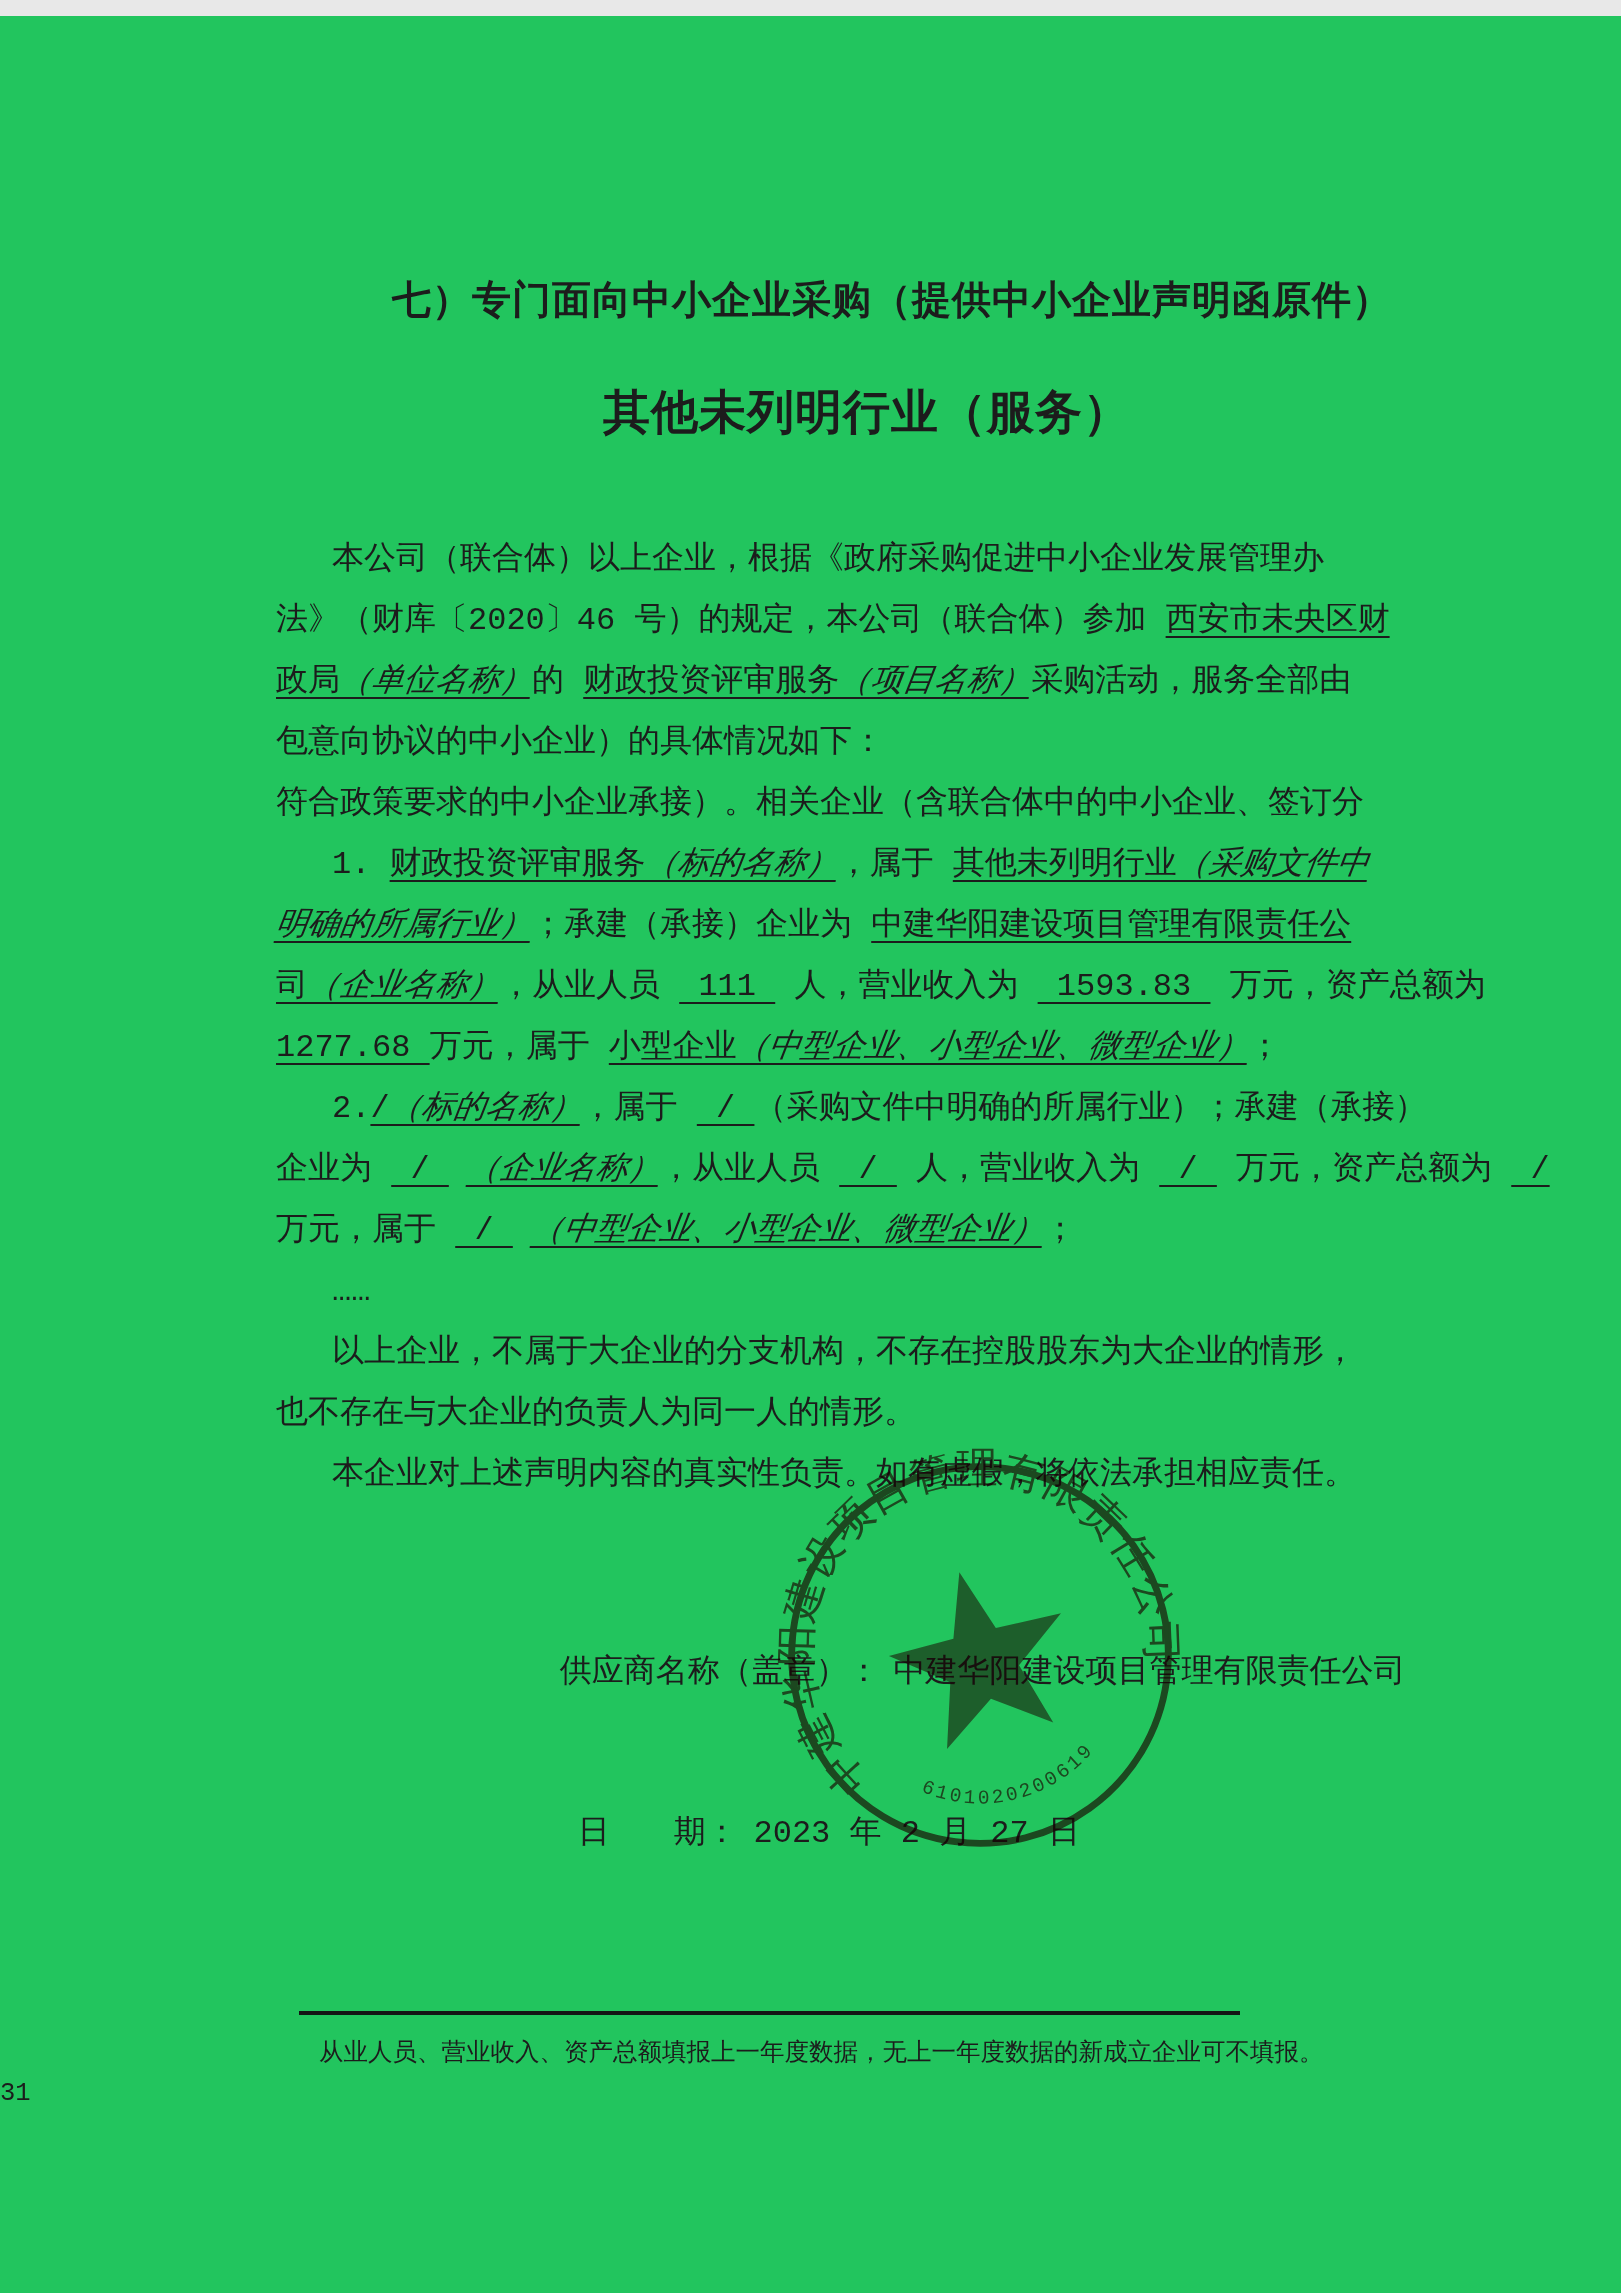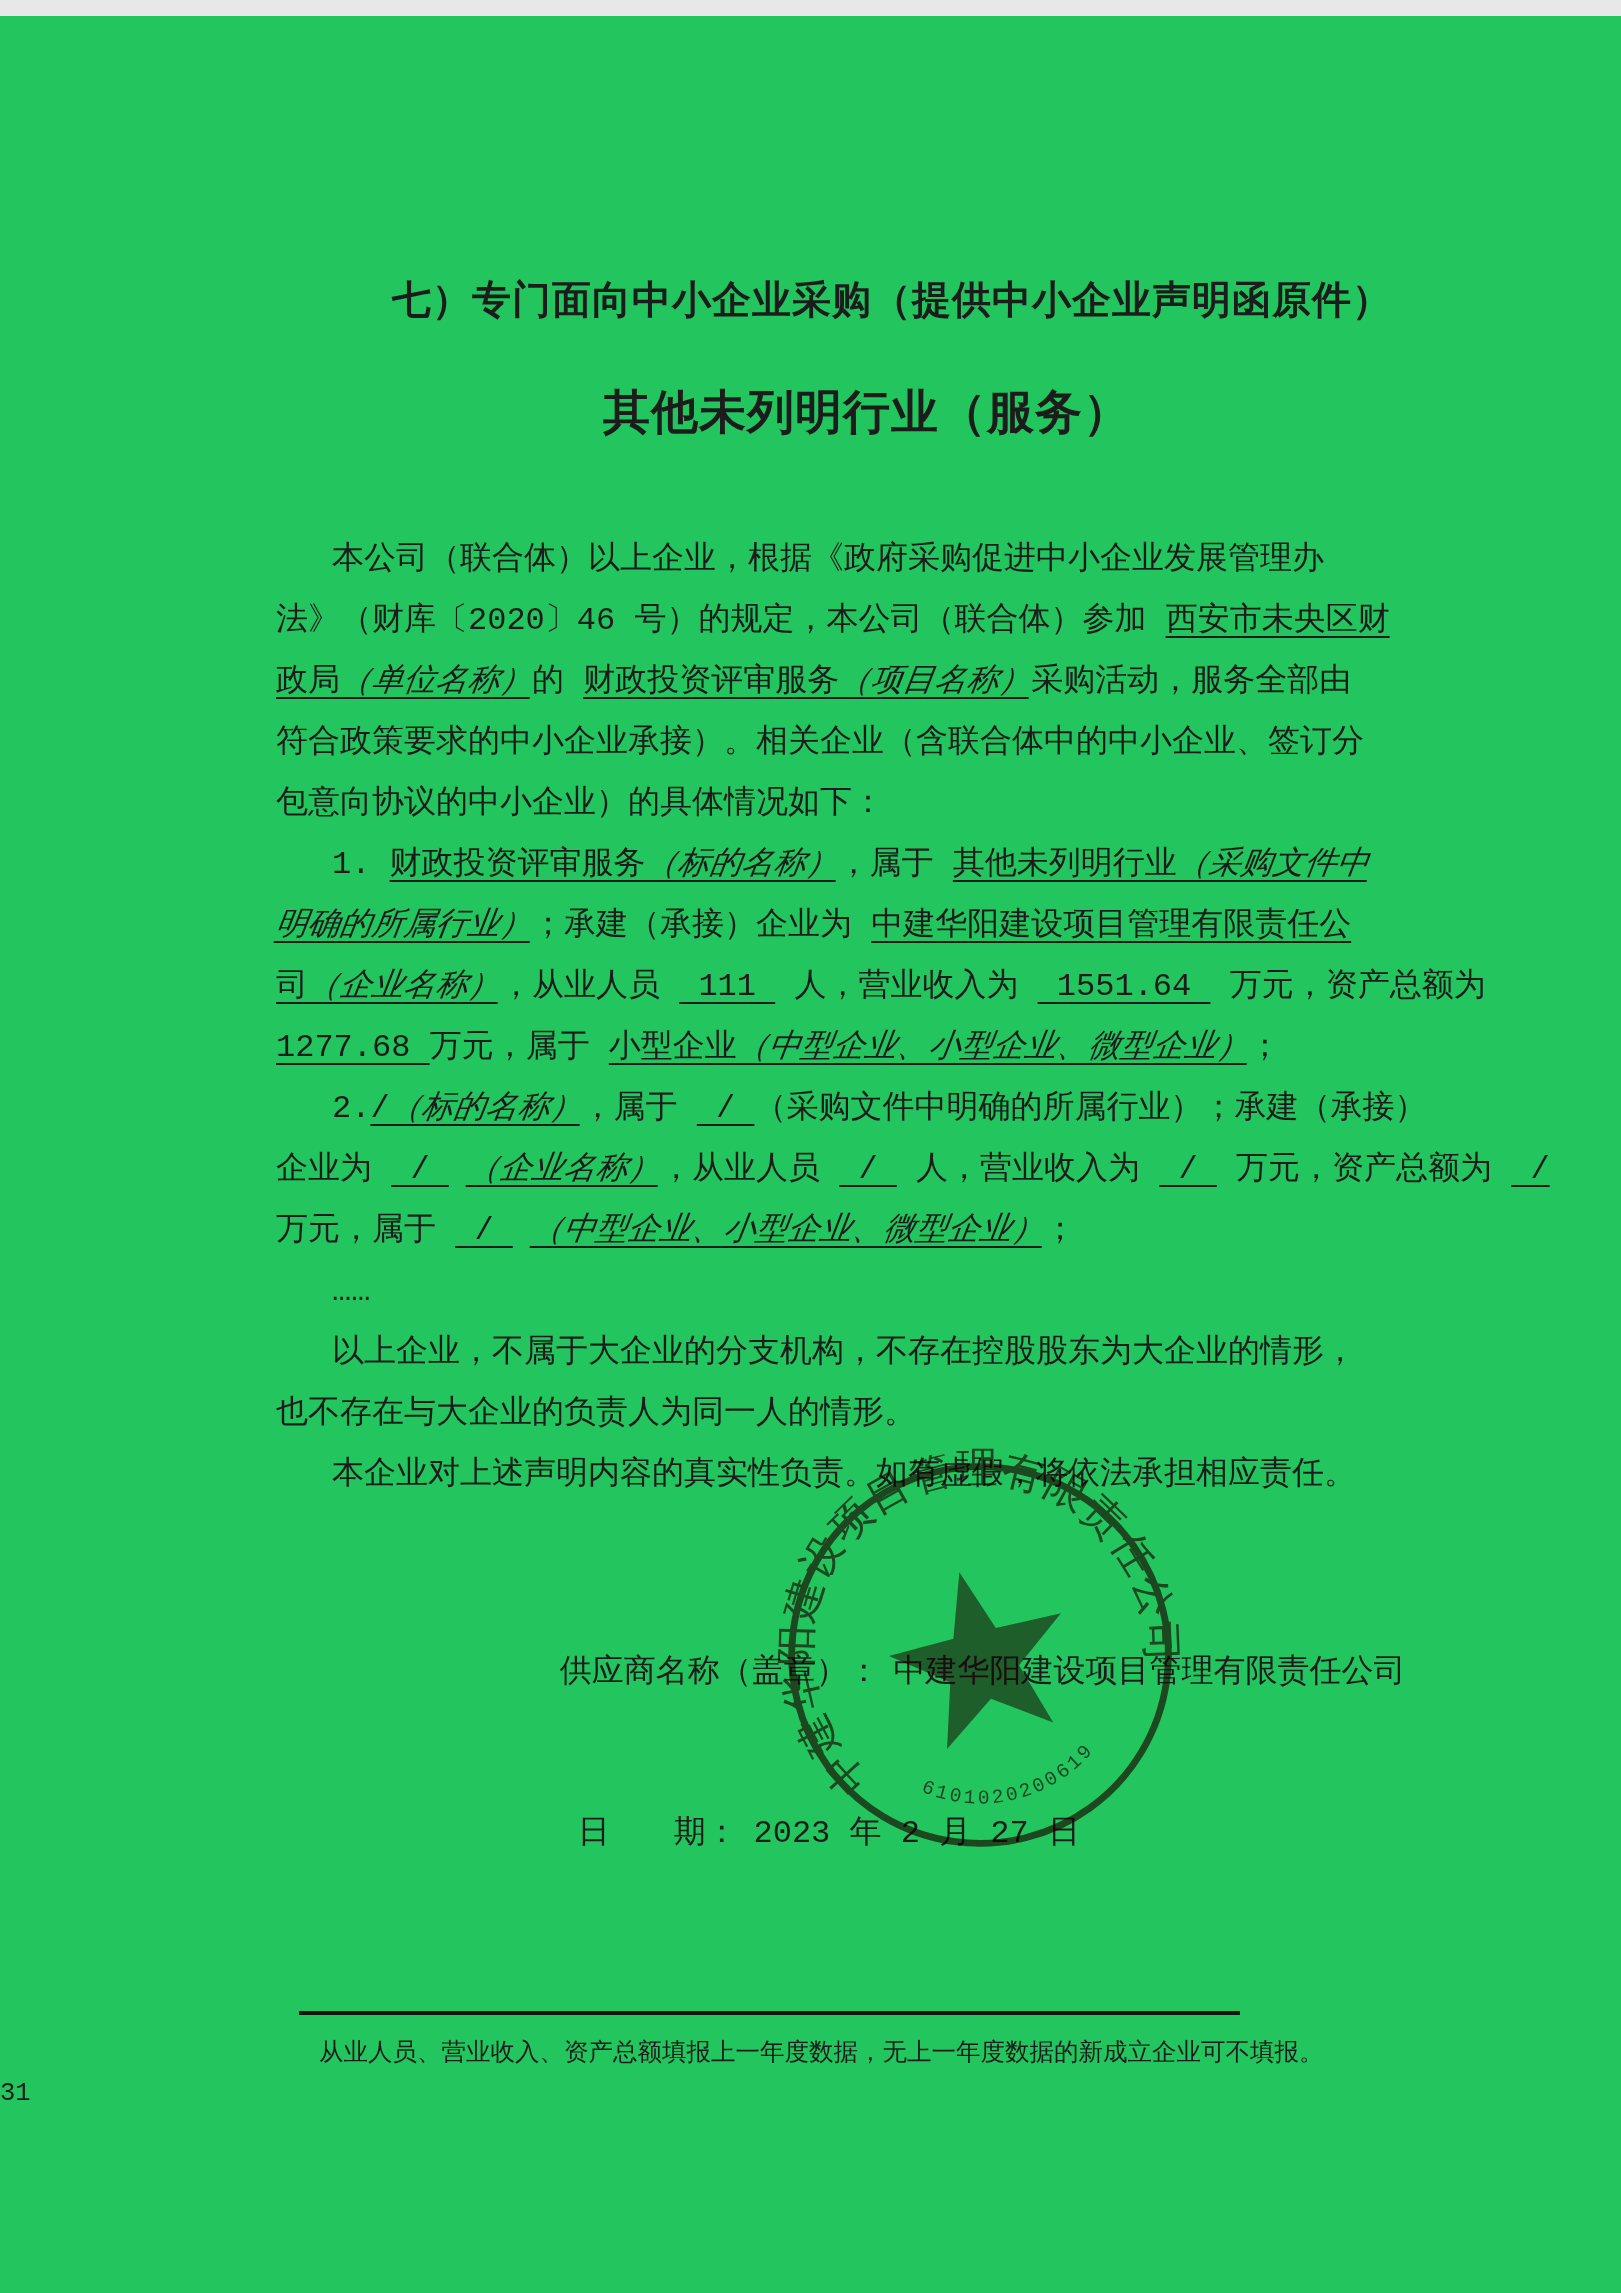--- a/index.html
+++ b/index.html
@@ -47,25 +47,25 @@
 <div class="page">
 
   <div class="section-title">七）专门面向中小企业采购（提供中小企业声明函原件）</div>
 
   <div class="doc-title">其他未列明行业（服务）</div>
 
   <div class="body-lines">
       <div class="line ind"><span class="">本公司（联合体）以上企业，根据《政府采购促进中小企业发展管理办</span></div>
       <div class="line"><span class="">法》（财库〔2020〕46 号）的规定，本公司（联合体）参加 </span><span class="u">西安市未央区财</span></div>
       <div class="line"><span class="u">政局</span><span class="u i">（单位名称）</span><span class="">的 </span><span class="u">财政投资评审服务</span><span class="u i">（项目名称）</span><span class="">采购活动，服务全部由</span></div>
+      <div class="line"><span class="">包意向协议的中小企业）的具体情况如下：</span></div>
       <div class="line"><span class="">符合政策要求的中小企业承接）。相关企业（含联合体中的中小企业、签订分</span></div>
-      <div class="line"><span class="">包意向协议的中小企业）的具体情况如下：</span></div>
       <div class="line ind"><span class="">1. </span><span class="u">财政投资评审服务</span><span class="u i">（标的名称）</span><span class="">，属于 </span><span class="u">其他未列明行业</span><span class="u i">（采购文件中</span></div>
       <div class="line"><span class="u i">明确的所属行业）</span><span class="">；承建（承接）企业为 </span><span class="u">中建华阳建设项目管理有限责任公</span></div>
-      <div class="line"><span class="u">司</span><span class="u i">（企业名称）</span><span class="">，从业人员 </span><span class="u"> 111 </span><span class=""> 人，营业收入为 </span><span class="u"> 1551.64 </span><span class=""> 万元，资产总额为</span></div>
+      <div class="line"><span class="u">司</span><span class="u i">（企业名称）</span><span class="">，从业人员 </span><span class="u"> 111 </span><span class=""> 人，营业收入为 </span><span class="u"> 1593.83 </span><span class=""> 万元，资产总额为</span></div>
       <div class="line"><span class="u">1277.68 </span><span class="">万元，属于 </span><span class="u">小型企业</span><span class="u i">（中型企业、小型企业、微型企业）</span><span class="">；</span></div>
       <div class="line ind"><span class="">2.</span><span class="u">/</span><span class="u i">（标的名称）</span><span class="">，属于 </span><span class="u"> / </span><span class="">（采购文件中明确的所属行业）；承建（承接）</span></div>
       <div class="line"><span class="">企业为 </span><span class="u"> / </span><span class=""> </span><span class="u i">（企业名称）</span><span class="">，从业人员 </span><span class="u"> / </span><span class=""> 人，营业收入为 </span><span class="u"> / </span><span class=""> 万元，资产总额为 </span><span class="u"> /</span></div>
       <div class="line"><span class="">万元，属于 </span><span class="u"> / </span><span class=""> </span><span class="u i">（中型企业、小型企业、微型企业）</span><span class="">；</span></div>
       <div class="line ind"><span class="">……</span></div>
       <div class="line ind"><span class="">以上企业，不属于大企业的分支机构，不存在控股股东为大企业的情形，</span></div>
       <div class="line"><span class="">也不存在与大企业的负责人为同一人的情形。</span></div>
       <div class="line ind"><span class="">本企业对上述声明内容的真实性负责。如有虚假，将依法承担相应责任。</span></div>
     </div>
 

